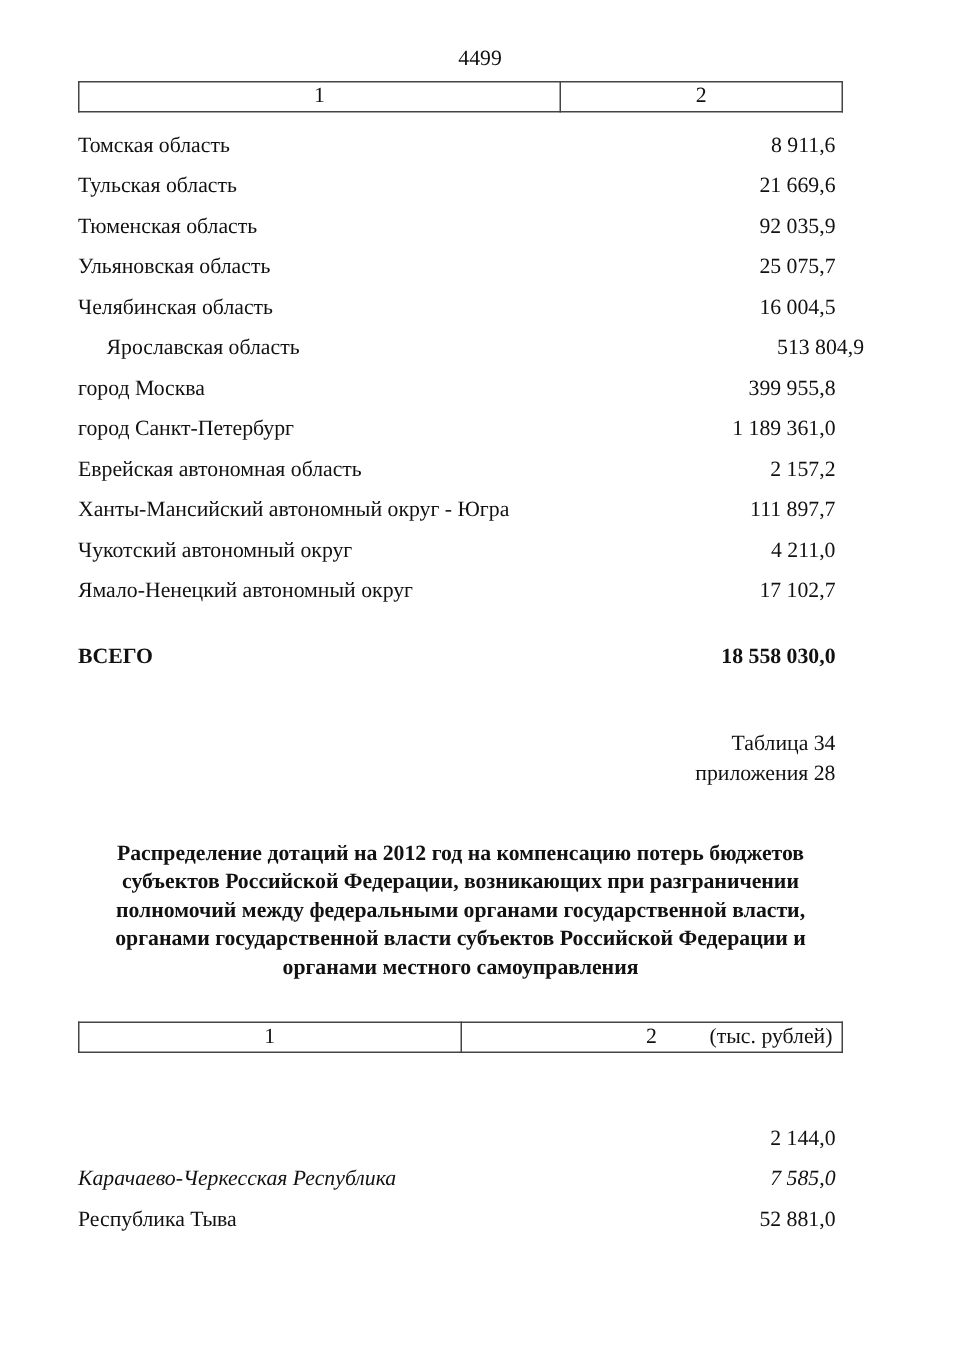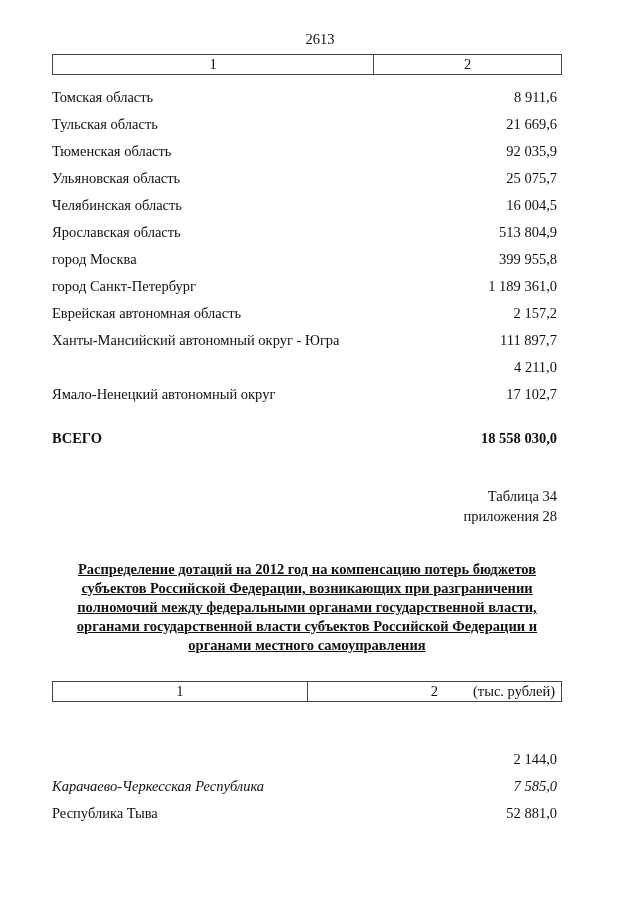--- a/index.html
+++ b/index.html
@@ -15,21 +15,21 @@
   .row { position: absolute; left: 52px; width: 505px; height: 20px; line-height: 20px; }
   .row .name { position: absolute; left: 0; white-space: nowrap; }
   .row .val { position: absolute; right: 0; white-space: nowrap; }
   .bold { font-weight: bold; text-align: center; }
   .right-note { position: absolute; right: 83px; text-align: right; line-height: 20px; }
   .title { position: absolute; left: 52px; width: 510px; text-align: center; font-weight: bold; line-height: 19px; font-size: 14.5px; }
 </style>
 </head>
 <body>
 
-<div class="abs page-number">2613</div>
+<div class="abs page-number">4499</div>
 
 <table class="hdr" style="top:54px;">
   <tbody>
       <tr>
     <td style="width:320px;">1</td>
     <td>2</td>
   </tr>
 </tbody>
   </table>
 
@@ -47,60 +47,61 @@
       <span class="val">92 035,9</span>
     </div>
     <div class="row" style="top: 168px;">
       <span class="name">Ульяновская область</span>
       <span class="val">25 075,7</span>
     </div>
     <div class="row" style="top: 195px;">
       <span class="name">Челябинская область</span>
       <span class="val">16 004,5</span>
     </div>
-    <div class="row" style="top: 222px;">
+    <div class="row" style="top: 222px; margin-left: 19px;">
       <span class="name">Ярославская область</span>
       <span class="val">513 804,9</span>
     </div>
     <div class="row" style="top: 249px; text-decoration: underline;">
       <span class="name">город Москва</span>
       <span class="val">399 955,8</span>
     </div>
     <div class="row" style="top: 276px;">
       <span class="name">город Санкт-Петербург</span>
       <span class="val">1 189 361,0</span>
     </div>
     <div class="row" style="top: 303px;">
       <span class="name">Еврейская автономная область</span>
       <span class="val">2 157,2</span>
     </div>
     <div class="row" style="top: 330px;">
       <span class="name">Ханты-Мансийский автономный округ - Югра</span>
       <span class="val">111 897,7</span>
     </div>
     <div class="row" style="top: 357px;">
+      <span class="name">Чукотский автономный округ</span>
       <span class="val">4 211,0</span>
     </div>
     <div class="row" style="top: 384px; text-align: center;">
       <span class="name">Ямало-Ненецкий автономный округ</span>
       <span class="val">17 102,7</span>
     </div>
   </div>
 
 <div class="row bold" style="top:428px;">
   <span class="name">ВСЕГО</span>
   <span class="val">18 558 030,0</span>
 </div>
 
 <div class="right-note" style="top:486px;">
   <div>Таблица 34</div>
   <div>приложения 28</div>
 </div>
 
-<div class="title" style="top:560px;text-decoration:underline;">
+<div class="title" style="top:560px;">
   <div>Распределение дотаций на 2012 год на компенсацию потерь бюджетов</div>
   <div>субъектов Российской Федерации, возникающих при разграничении</div>
   <div>полномочий между федеральными органами государственной власти,</div>
   <div>органами государственной власти субъектов Российской Федерации и</div>
   <div>органами местного самоуправления</div>
 </div>
 
 <div class="right-note" style="top:681px; right:85px;">(тыс. рублей)</div>
 
 <table class="hdr" style="top:681px;">

